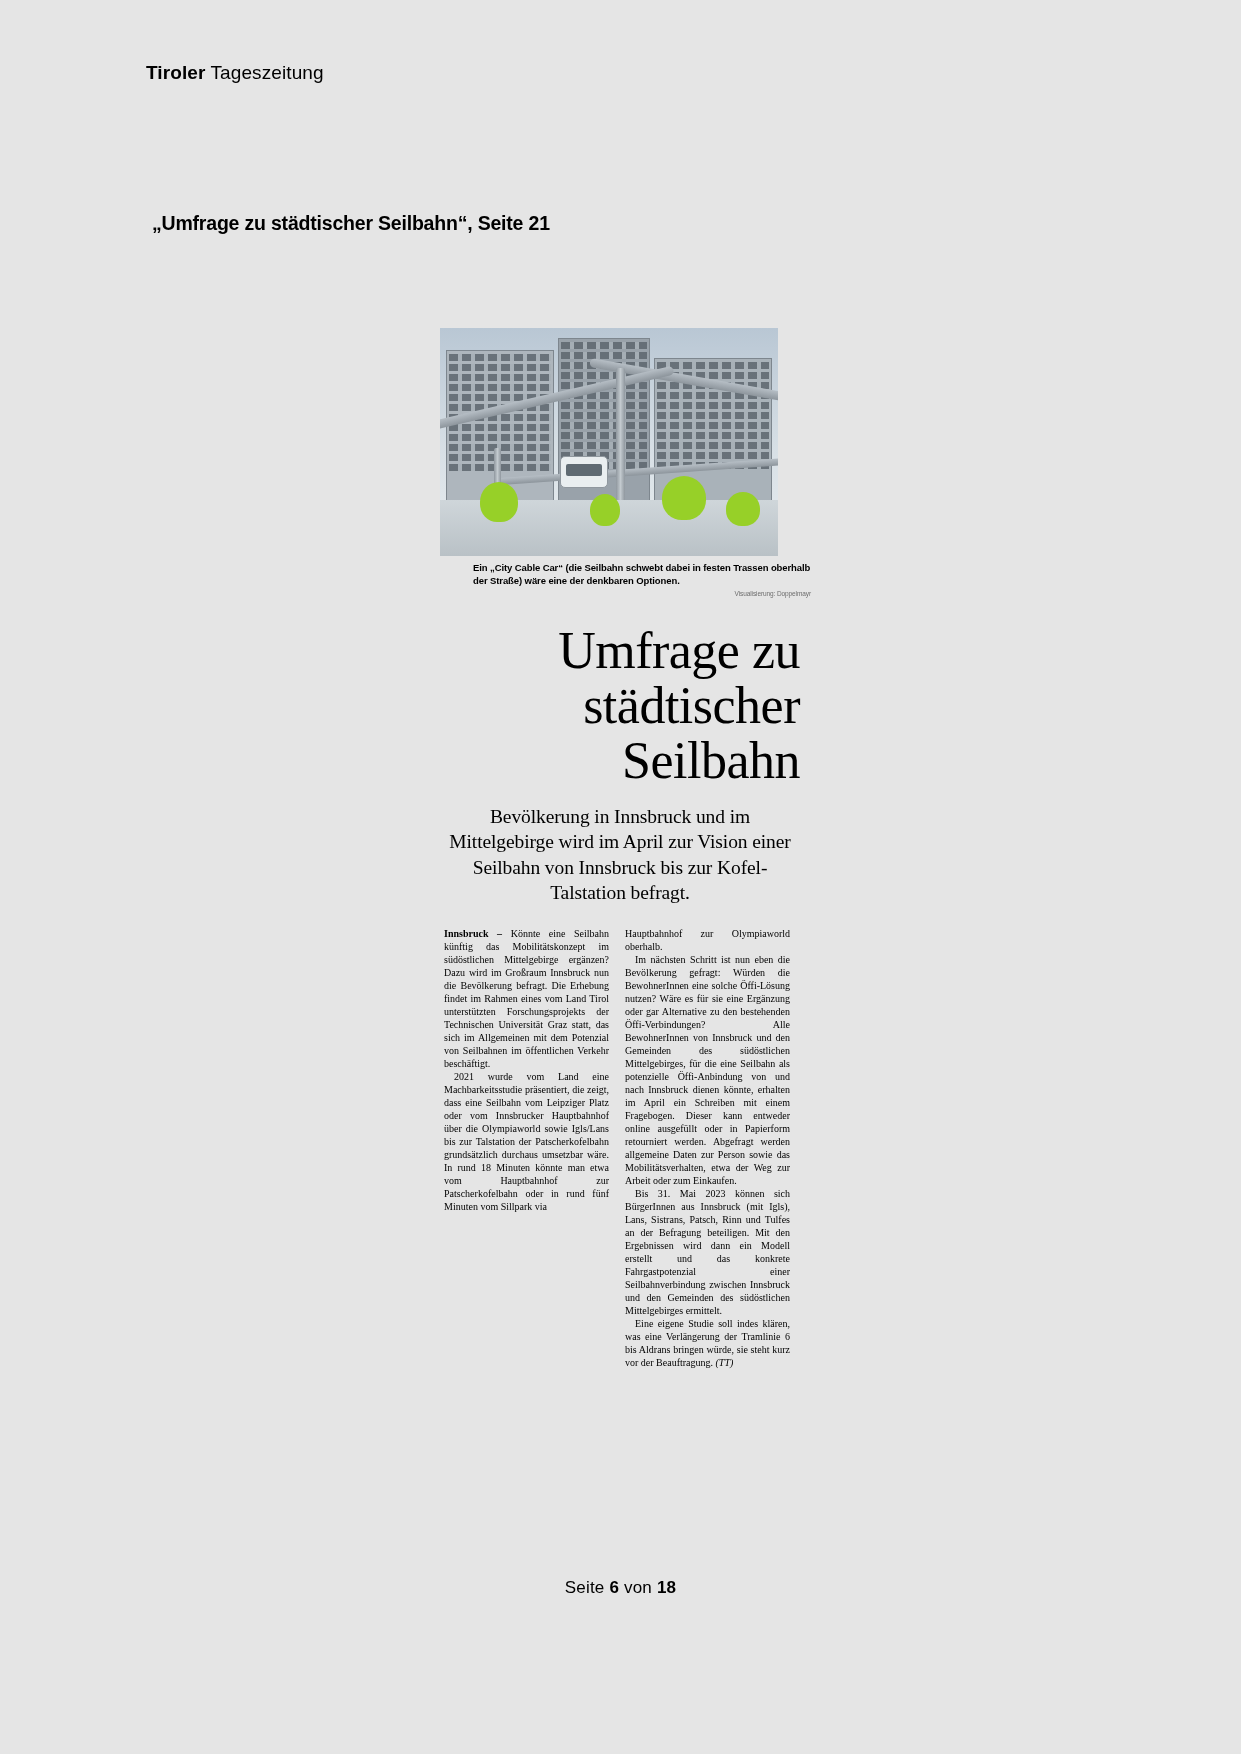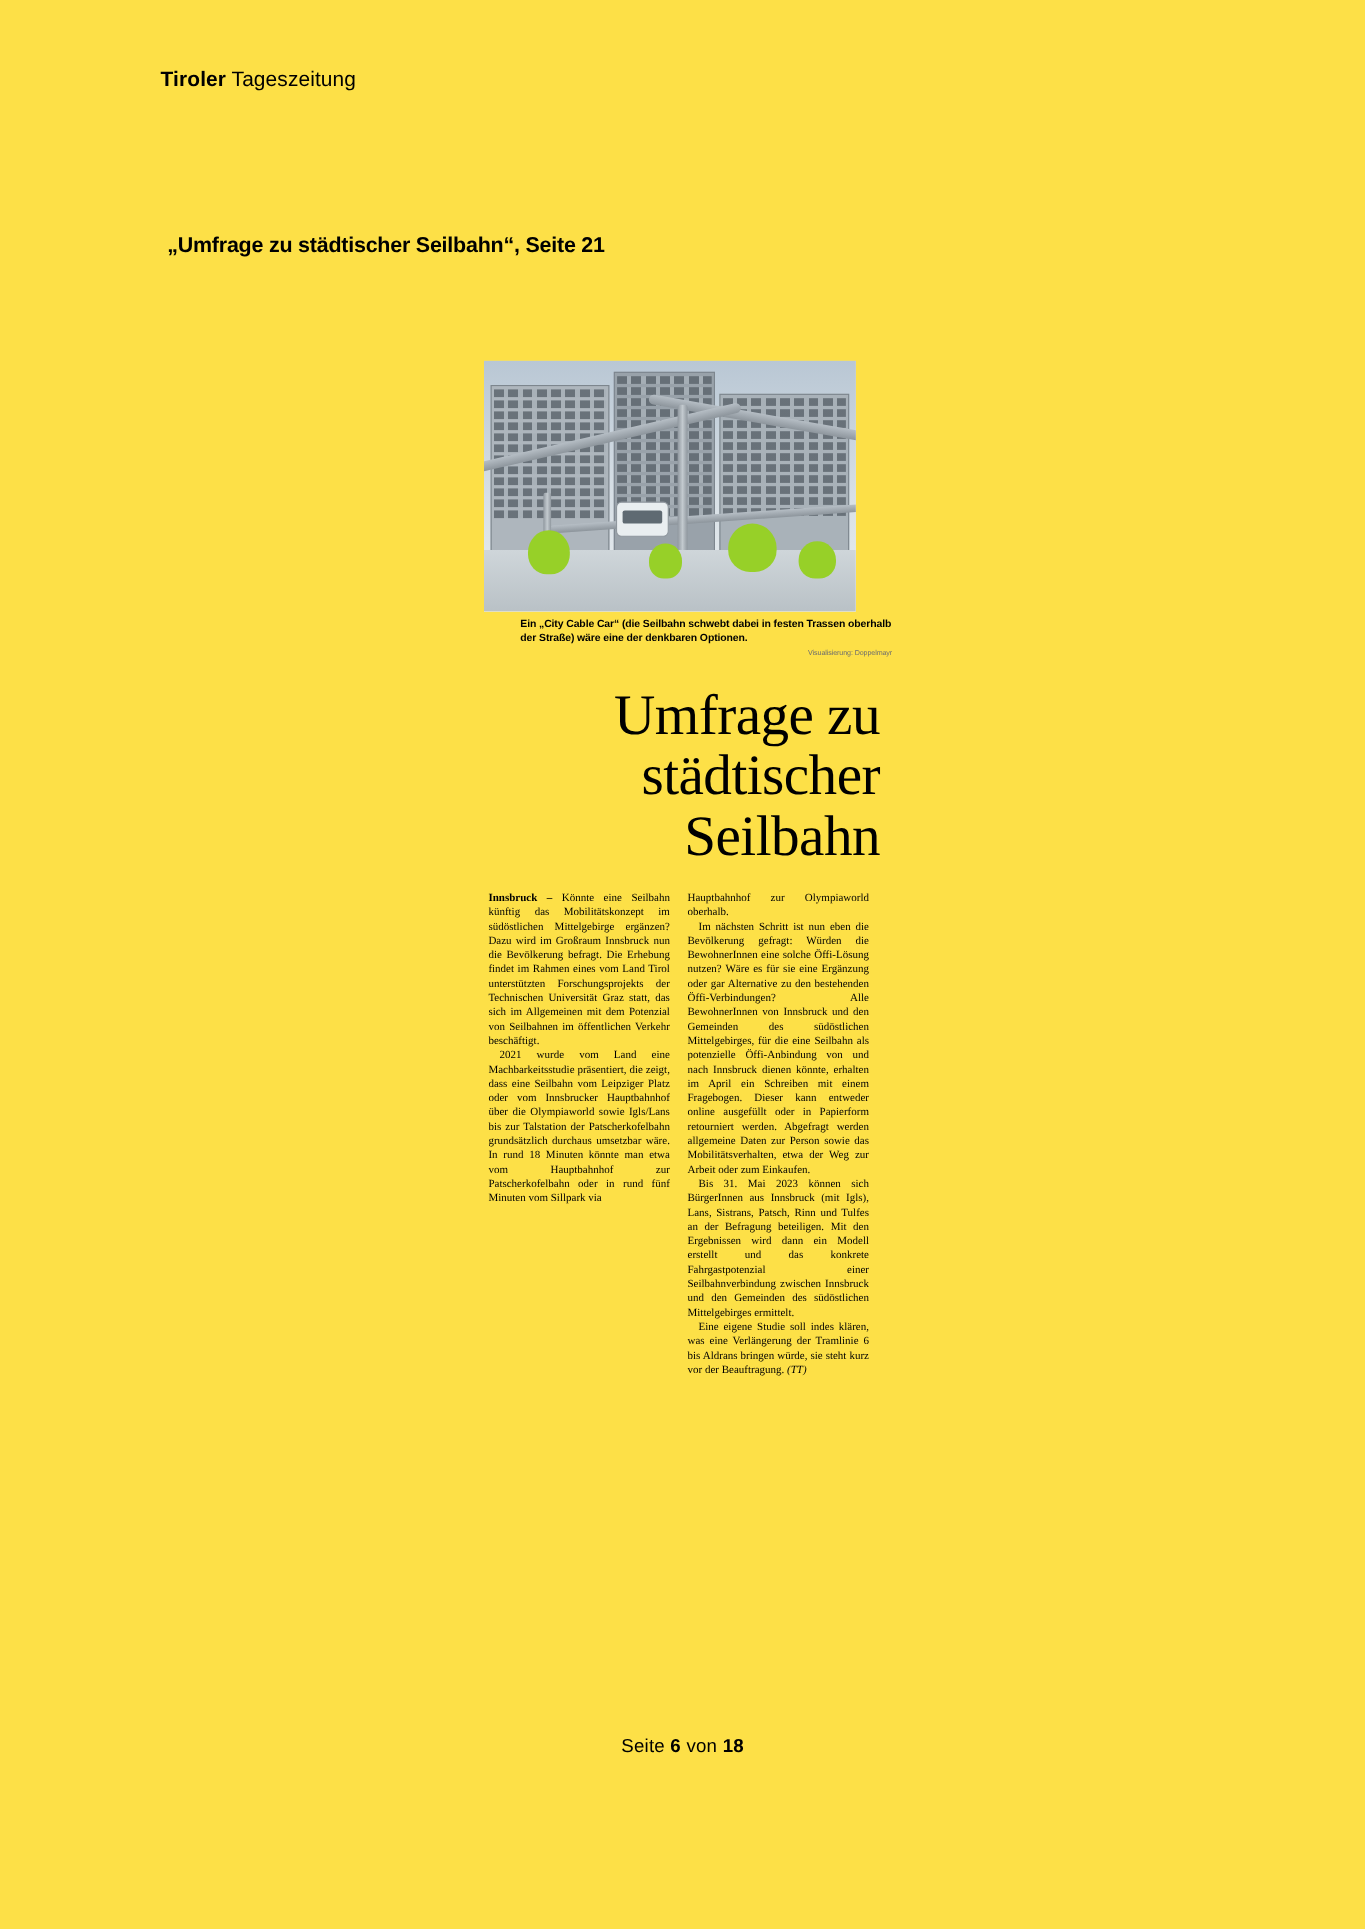--- a/index.html
+++ b/index.html
@@ -10,21 +10,21 @@
   body {
     width: 1241px;
     height: 1754px;
     position: relative;
     font-family: "Liberation Sans", sans-serif;
     color: #000;
   }
   .page {
     position: absolute;
     inset: 0;
-    background: #fde047;
+    background: #e5e5e5;
   }
   
   .masthead {
     position: absolute;
     left: 146px;
     top: 62px;
     font-size: 19px;
     letter-spacing: 0.1px;
   }
   .masthead .brand-bold {
@@ -284,20 +284,21 @@
         <div class="tree tree-3"></div>
         <div class="tree tree-4"></div>
       </div>
       <div class="caption">
         <span>Ein „City Cable Car“ (die Seilbahn schwebt dabei in festen Trassen oberhalb der Straße) wäre eine der denkbaren Optionen.</span>
         <span class="credit">Visualisierung: Doppelmayr</span>
       </div>
     </div>
 
     <h1 class="headline">Umfrage zu städtischer Seilbahn</h1>
+    <div class="subhead">Bevölkerung in Innsbruck und im Mittelgebirge wird im April zur Vision einer Seilbahn von Innsbruck bis zur Kofel-Talstation befragt.</div>
 
     <div class="columns">
       <div class="col">
         <p class="first"><span class="dek">Innsbruck – </span><span>Könnte eine Seilbahn künftig das Mobilitätskonzept im südöstlichen Mittelgebirge ergänzen? Dazu wird im Großraum Innsbruck nun die Bevölkerung befragt. Die Erhebung findet im Rahmen eines vom Land Tirol unterstützten Forschungsprojekts der Technischen Universität Graz statt, das sich im Allgemeinen mit dem Potenzial von Seilbahnen im öffentlichen Verkehr beschäftigt.</span></p>
         <p>2021 wurde vom Land eine Machbarkeitsstudie präsentiert, die zeigt, dass eine Seilbahn vom Leipziger Platz oder vom Innsbrucker Hauptbahnhof über die Olympiaworld sowie Igls/Lans bis zur Talstation der Patscherkofelbahn grundsätzlich durchaus umsetzbar wäre. In rund 18 Minuten könnte man etwa vom Hauptbahnhof zur Patscherkofelbahn oder in rund fünf Minuten vom Sillpark via</p>
       </div>
       <div class="col">
         <p class="first">Hauptbahnhof zur Olympiaworld oberhalb.</p>
         <p>Im nächsten Schritt ist nun eben die Bevölkerung gefragt: Würden die BewohnerInnen eine solche Öffi-Lösung nutzen? Wäre es für sie eine Ergänzung oder gar Alternative zu den bestehenden Öffi-Verbindungen? Alle BewohnerInnen von Innsbruck und den Gemeinden des südöstlichen Mittelgebirges, für die eine Seilbahn als potenzielle Öffi-Anbindung von und nach Innsbruck dienen könnte, erhalten im April ein Schreiben mit einem Fragebogen. Dieser kann entweder online ausgefüllt oder in Papierform retourniert werden. Abgefragt werden allgemeine Daten zur Person sowie das Mobilitätsverhalten, etwa der Weg zur Arbeit oder zum Einkaufen.</p>
         <p>Bis 31. Mai 2023 können sich BürgerInnen aus Innsbruck (mit Igls), Lans, Sistrans, Patsch, Rinn und Tulfes an der Befragung beteiligen. Mit den Ergebnissen wird dann ein Modell erstellt und das konkrete Fahrgastpotenzial einer Seilbahnverbindung zwischen Innsbruck und den Gemeinden des südöstlichen Mittelgebirges ermittelt.</p>

